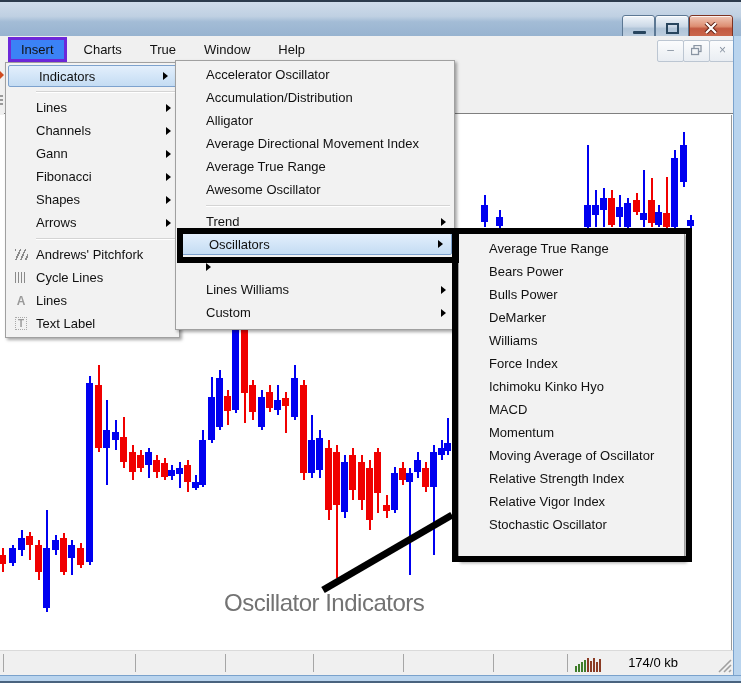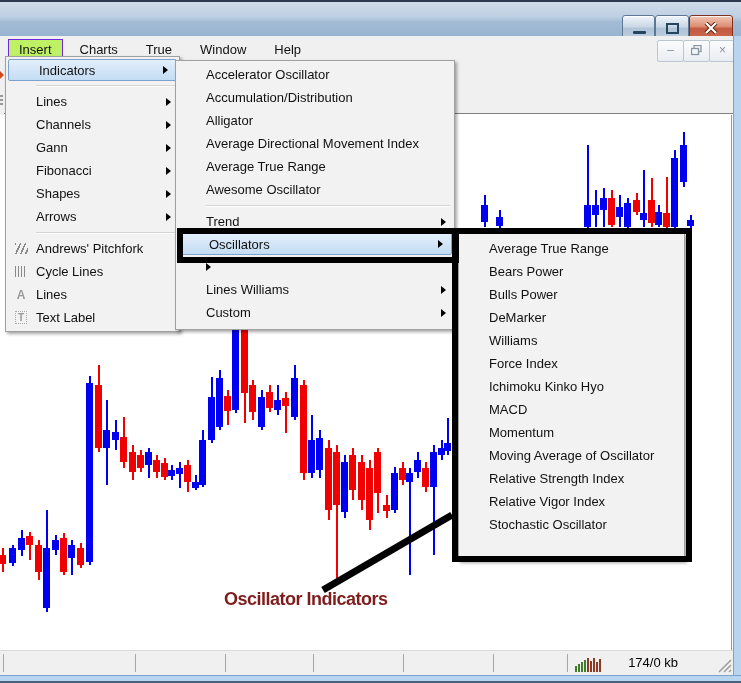--- a/index.html
+++ b/index.html
@@ -15,21 +15,21 @@
     box-shadow:inset 0 1px 0 rgba(255,255,255,.8);cursor:pointer;}
   .cap-btn.close{background:linear-gradient(#f0c7b7,#dd8e72 45%,#c25940 55%,#cd6c50);border-color:#7e3322;}
   .g-min{position:absolute;left:50%;bottom:5px;width:13px;height:3px;margin-left:-6px;background:#28455e;border-radius:1px;}
   .g-max{position:absolute;left:50%;top:50%;width:9px;height:7px;margin:-5px 0 0 -6px;border:2px solid #28455e;background:transparent;}
   .g-x{position:absolute;left:50%;top:50%;transform:translate(-50%,-50%);}
 
   
   .menubar{position:absolute;left:0;top:36px;width:733px;height:26px;background:#f0f0f0;
     display:flex;align-items:center;padding-left:8px;box-sizing:border-box;font-size:13px;color:#111;}
   .mb-item{padding:3px 11px;margin-right:6px;cursor:pointer;}
-  .mb-item.active{border:1px solid #6d28d9;background:#bef264;padding:2px 10px;}
+  .mb-item.active{border:3px solid #6d28d9;background:#3b82f6;padding:2px 10px;}
   .mdi-btn{position:absolute;top:40px;width:25px;height:20px;border:1px solid #bcc6d2;border-radius:2px;
     background:linear-gradient(#fbfcfd,#e9edf2);color:#8a95a3;font-size:12px;line-height:18px;
     text-align:center;cursor:pointer;}
 
   
   .toolband{position:absolute;left:0;top:62px;width:741px;height:52px;background:#f0f0f0;border-bottom:1px solid #7f7f7f;box-sizing:border-box;}
   .tb-sep{position:absolute;top:68px;width:1px;height:20px;background:#bdbdbd;box-shadow:1px 0 0 #fff;}
   .tb-ico{position:absolute;top:65px;width:24px;height:24px;cursor:pointer;}
   .tb-ico.pressed{border:1px solid #8aa0b8;background:#dde7f1;border-radius:2px;}
   .tb-caret{position:absolute;top:74px;width:0;height:0;border-top:4px solid #333;
@@ -50,21 +50,21 @@
   .mi.hl{background:linear-gradient(#e3effc,#c4dcf3);border:1px solid #7da2ce;border-radius:2px;margin:0 2px;height:22px;}
   .msep{height:9px;display:flex;align-items:center;}
   .msep i{display:block;height:1px;background:#d4d4d4;flex:1;margin-left:30px;margin-right:4px;box-shadow:0 1px 0 #fff;}
   .ic-pf{width:13px;height:11px;background:repeating-linear-gradient(115deg,#8a8a8a 0 1.5px,transparent 1.5px 4.5px);}
   .ic-cl{width:12px;height:11px;background:repeating-linear-gradient(90deg,#8a8a8a 0 1px,transparent 1px 3px);}
   .ic-a{font-weight:bold;font-size:12px;color:#9a9a9a;}
   .ic-tl{font-weight:bold;font-size:10px;color:#9a9a9a;border:1px dotted #aaa;padding:0 2px;line-height:11px;}
 
   
   .ann-box{position:absolute;border:6px solid #000;z-index:30;pointer-events:none;}
-  .ann-label{position:absolute;left:224px;top:589px;z-index:30;font-size:18px;font-weight:bold;color:#7f1d1d;
+  .ann-label{position:absolute;left:224px;top:589px;z-index:30;font-size:24px;font-weight:normal;color:#737373;
     letter-spacing:-0.5px;white-space:nowrap;}
   .ann-svg{position:absolute;left:0;top:0;z-index:29;pointer-events:none;}
 
   
   .statusbar{position:absolute;left:0;top:650px;width:741px;height:25px;background:#f0f0f0;border-top:1px solid #dadada;}
   .sb-sep{position:absolute;top:3px;width:1px;height:18px;background:#a6a6a6;}
   .sb-kb{position:absolute;left:610px;top:4px;width:68px;text-align:right;font-size:13px;color:#000;}
   .edge-r{position:absolute;left:733px;top:36px;width:8px;height:647px;background:#b9d4ee;border-left:1px solid #7aa2cc;box-sizing:border-box;}
   .edge-b{position:absolute;left:0;top:675px;width:741px;height:8px;background:#b9d4ee;border-top:1px solid #7aa2cc;border-bottom:2px solid #49637e;box-sizing:border-box;}
 
@@ -301,21 +301,21 @@
       <div class="body" style="left: 663px; top: 98px; width: 7px; height: 14px; background: rgb(240, 0, 0);"></div>
       <div class="wick" style="left: 674px; top: 35px; width: 2px; height: 78px; background: rgb(0, 0, 240);"></div>
       <div class="body" style="left: 671px; top: 43px; width: 7px; height: 69px; background: rgb(0, 0, 240);"></div>
       <div class="wick" style="left: 683px; top: 17px; width: 2px; height: 55px; background: rgb(0, 0, 240);"></div>
       <div class="body" style="left: 680px; top: 30px; width: 7px; height: 37px; background: rgb(0, 0, 240);"></div>
       <div class="wick" style="left: 690px; top: 100px; width: 2px; height: 13px; background: rgb(0, 0, 240);"></div>
       <div class="body" style="left: 687px; top: 105px; width: 7px; height: 6px; background: rgb(0, 0, 240);"></div>
     </div>
   <div class="chart-edge"></div>
 
-  <div class="menu" id="menu-insert" style="left:5px;top:56px;width:175px;height:276px;z-index:10;">
+  <div class="menu" id="menu-insert" style="left:5px;top:62px;width:175px;height:276px;z-index:10;">
       <div class="mi hl">
         <span class="gut"></span>
         <span class="lbl">Indicators</span>
         <span class="arr"></span>
       </div>
       <div class="msep">
         <i></i>
       </div>
       <div class="mi">
         <span class="gut"></span>

